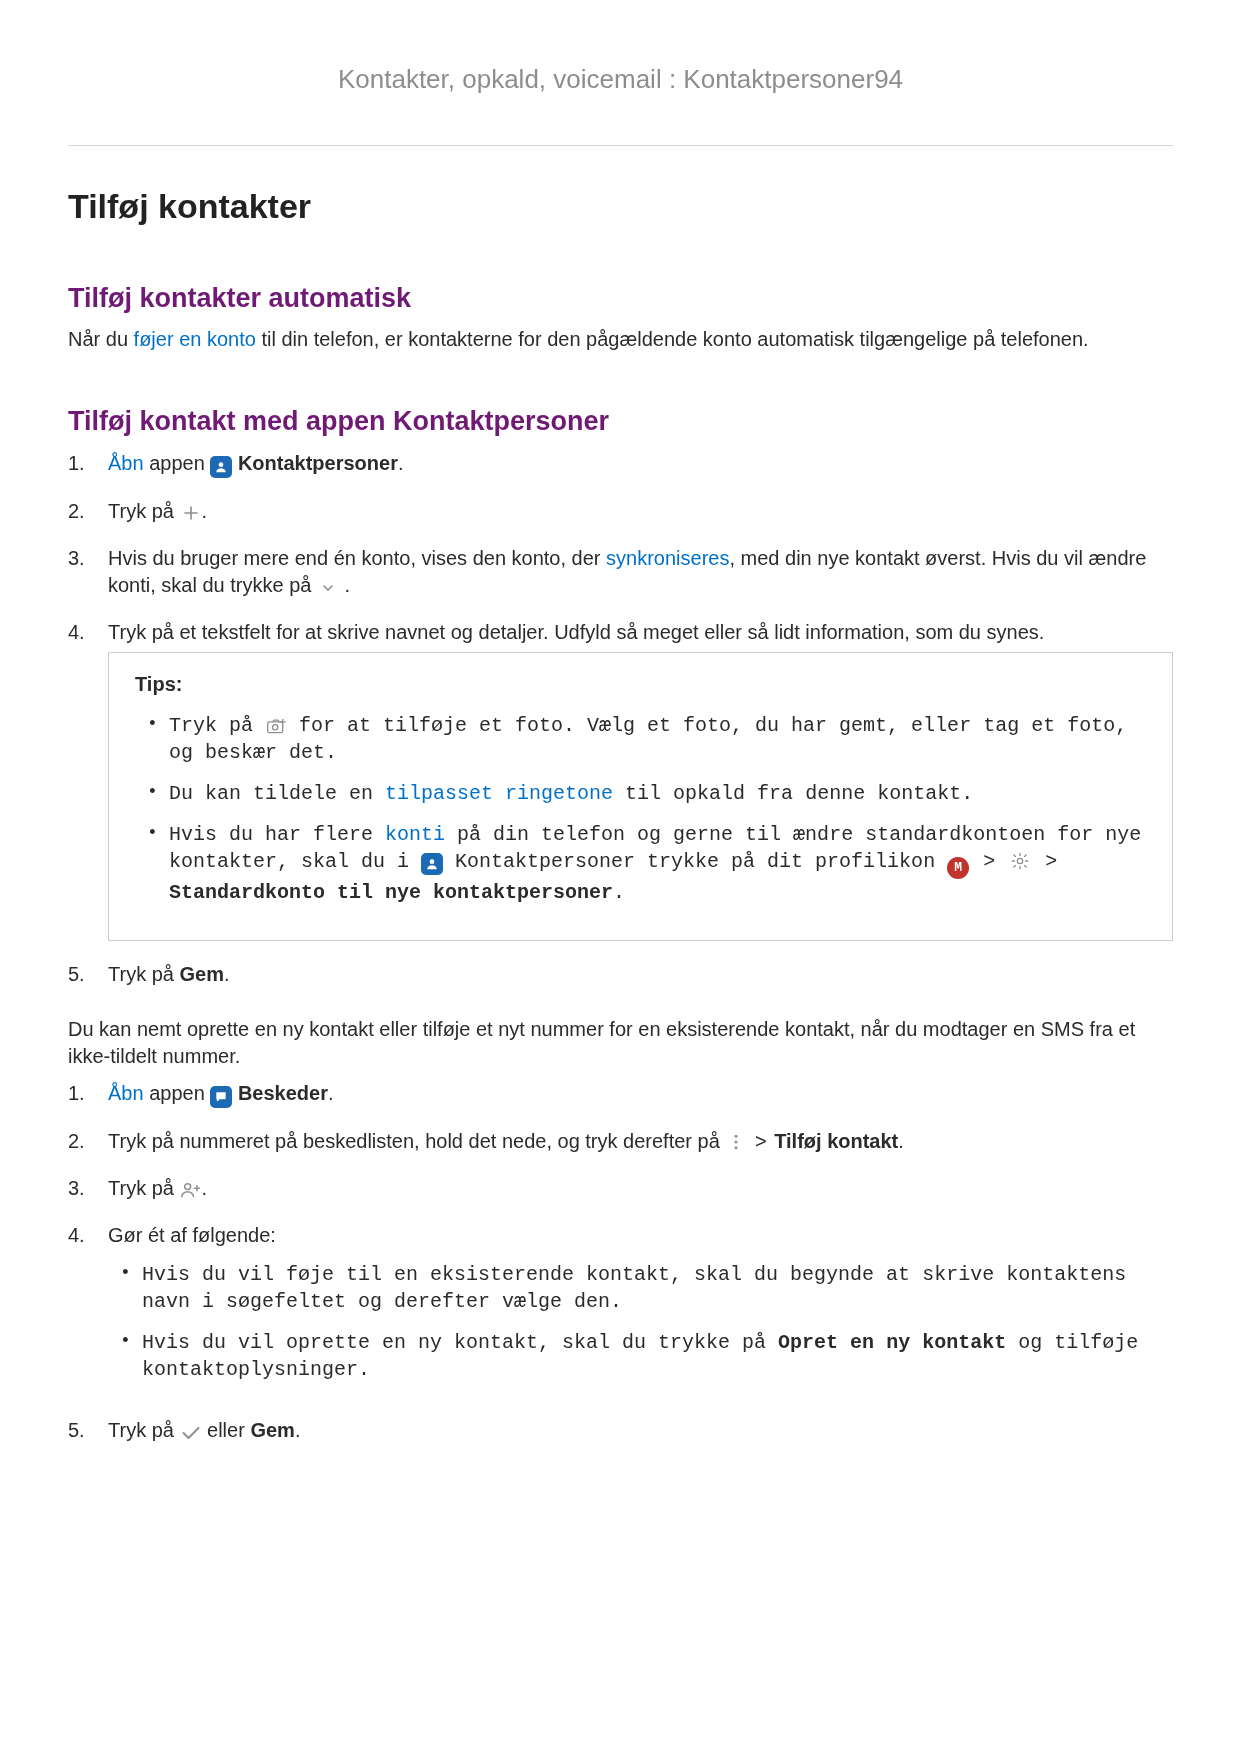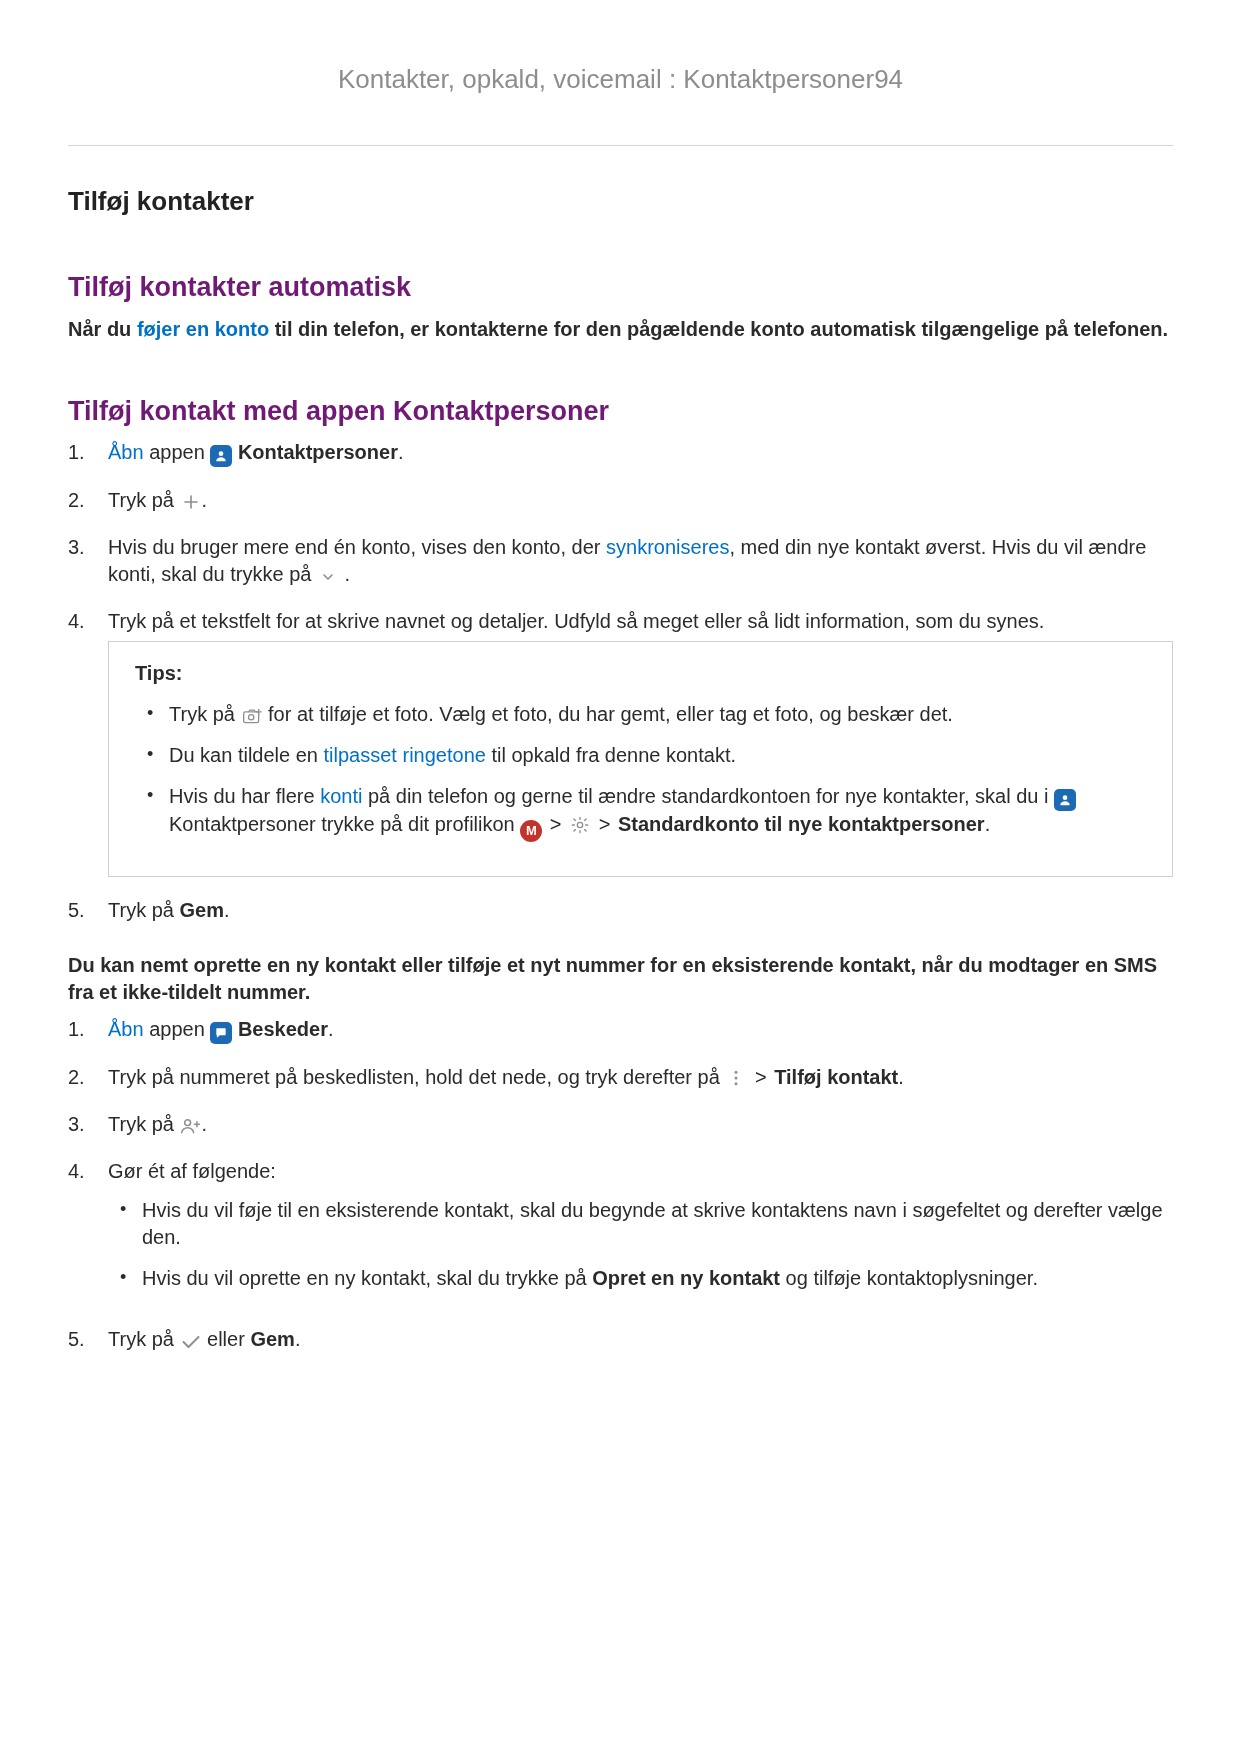--- a/index.html
+++ b/index.html
@@ -34,33 +34,33 @@
     font-weight: 400;
   }
   .hdr-left, .hdr-right { white-space: nowrap; }
   hr.rule {
     border: none;
     border-top: 1px solid var(--rule);
     margin: 48px 0 38px 0;
   }
 
   h1.page-title {
-    font-size: 26px;
+    font-size: 34px;
     font-weight: 700;
     margin: 0 0 36px 0;
     color: #222;
   }
   h2.section {
     font-size: 27px;
     font-weight: 700;
     margin: 50px 0 10px 0;
     color: #701a75;
   }
 
-  p.lead { margin: 8px 0 10px 0; font-weight: bold; }
+  p.lead { margin: 8px 0 10px 0; }
   a.link { color: var(--link); text-decoration: none; }
 
   ol.steps {
     list-style: none;
     margin: 8px 0 0 0;
     padding: 0;
   }
   ol.steps > li {
     position: relative;
     padding: 0 0 20px 40px;
@@ -82,20 +82,21 @@
   }
   .tips-title { font-weight: 700; margin-bottom: 14px; }
   ul.bullets {
     list-style: none;
     margin: 0;
     padding: 0;
   }
   ul.bullets > li {
     position: relative;
     padding: 0 0 14px 34px;
+    font-family: Liberation Mono, monospace;
   }
   ul.bullets > li::before {
     content: "•";
     position: absolute;
     left: 12px;
     top: 0;
     font-size: 18px;
   }
 
   

